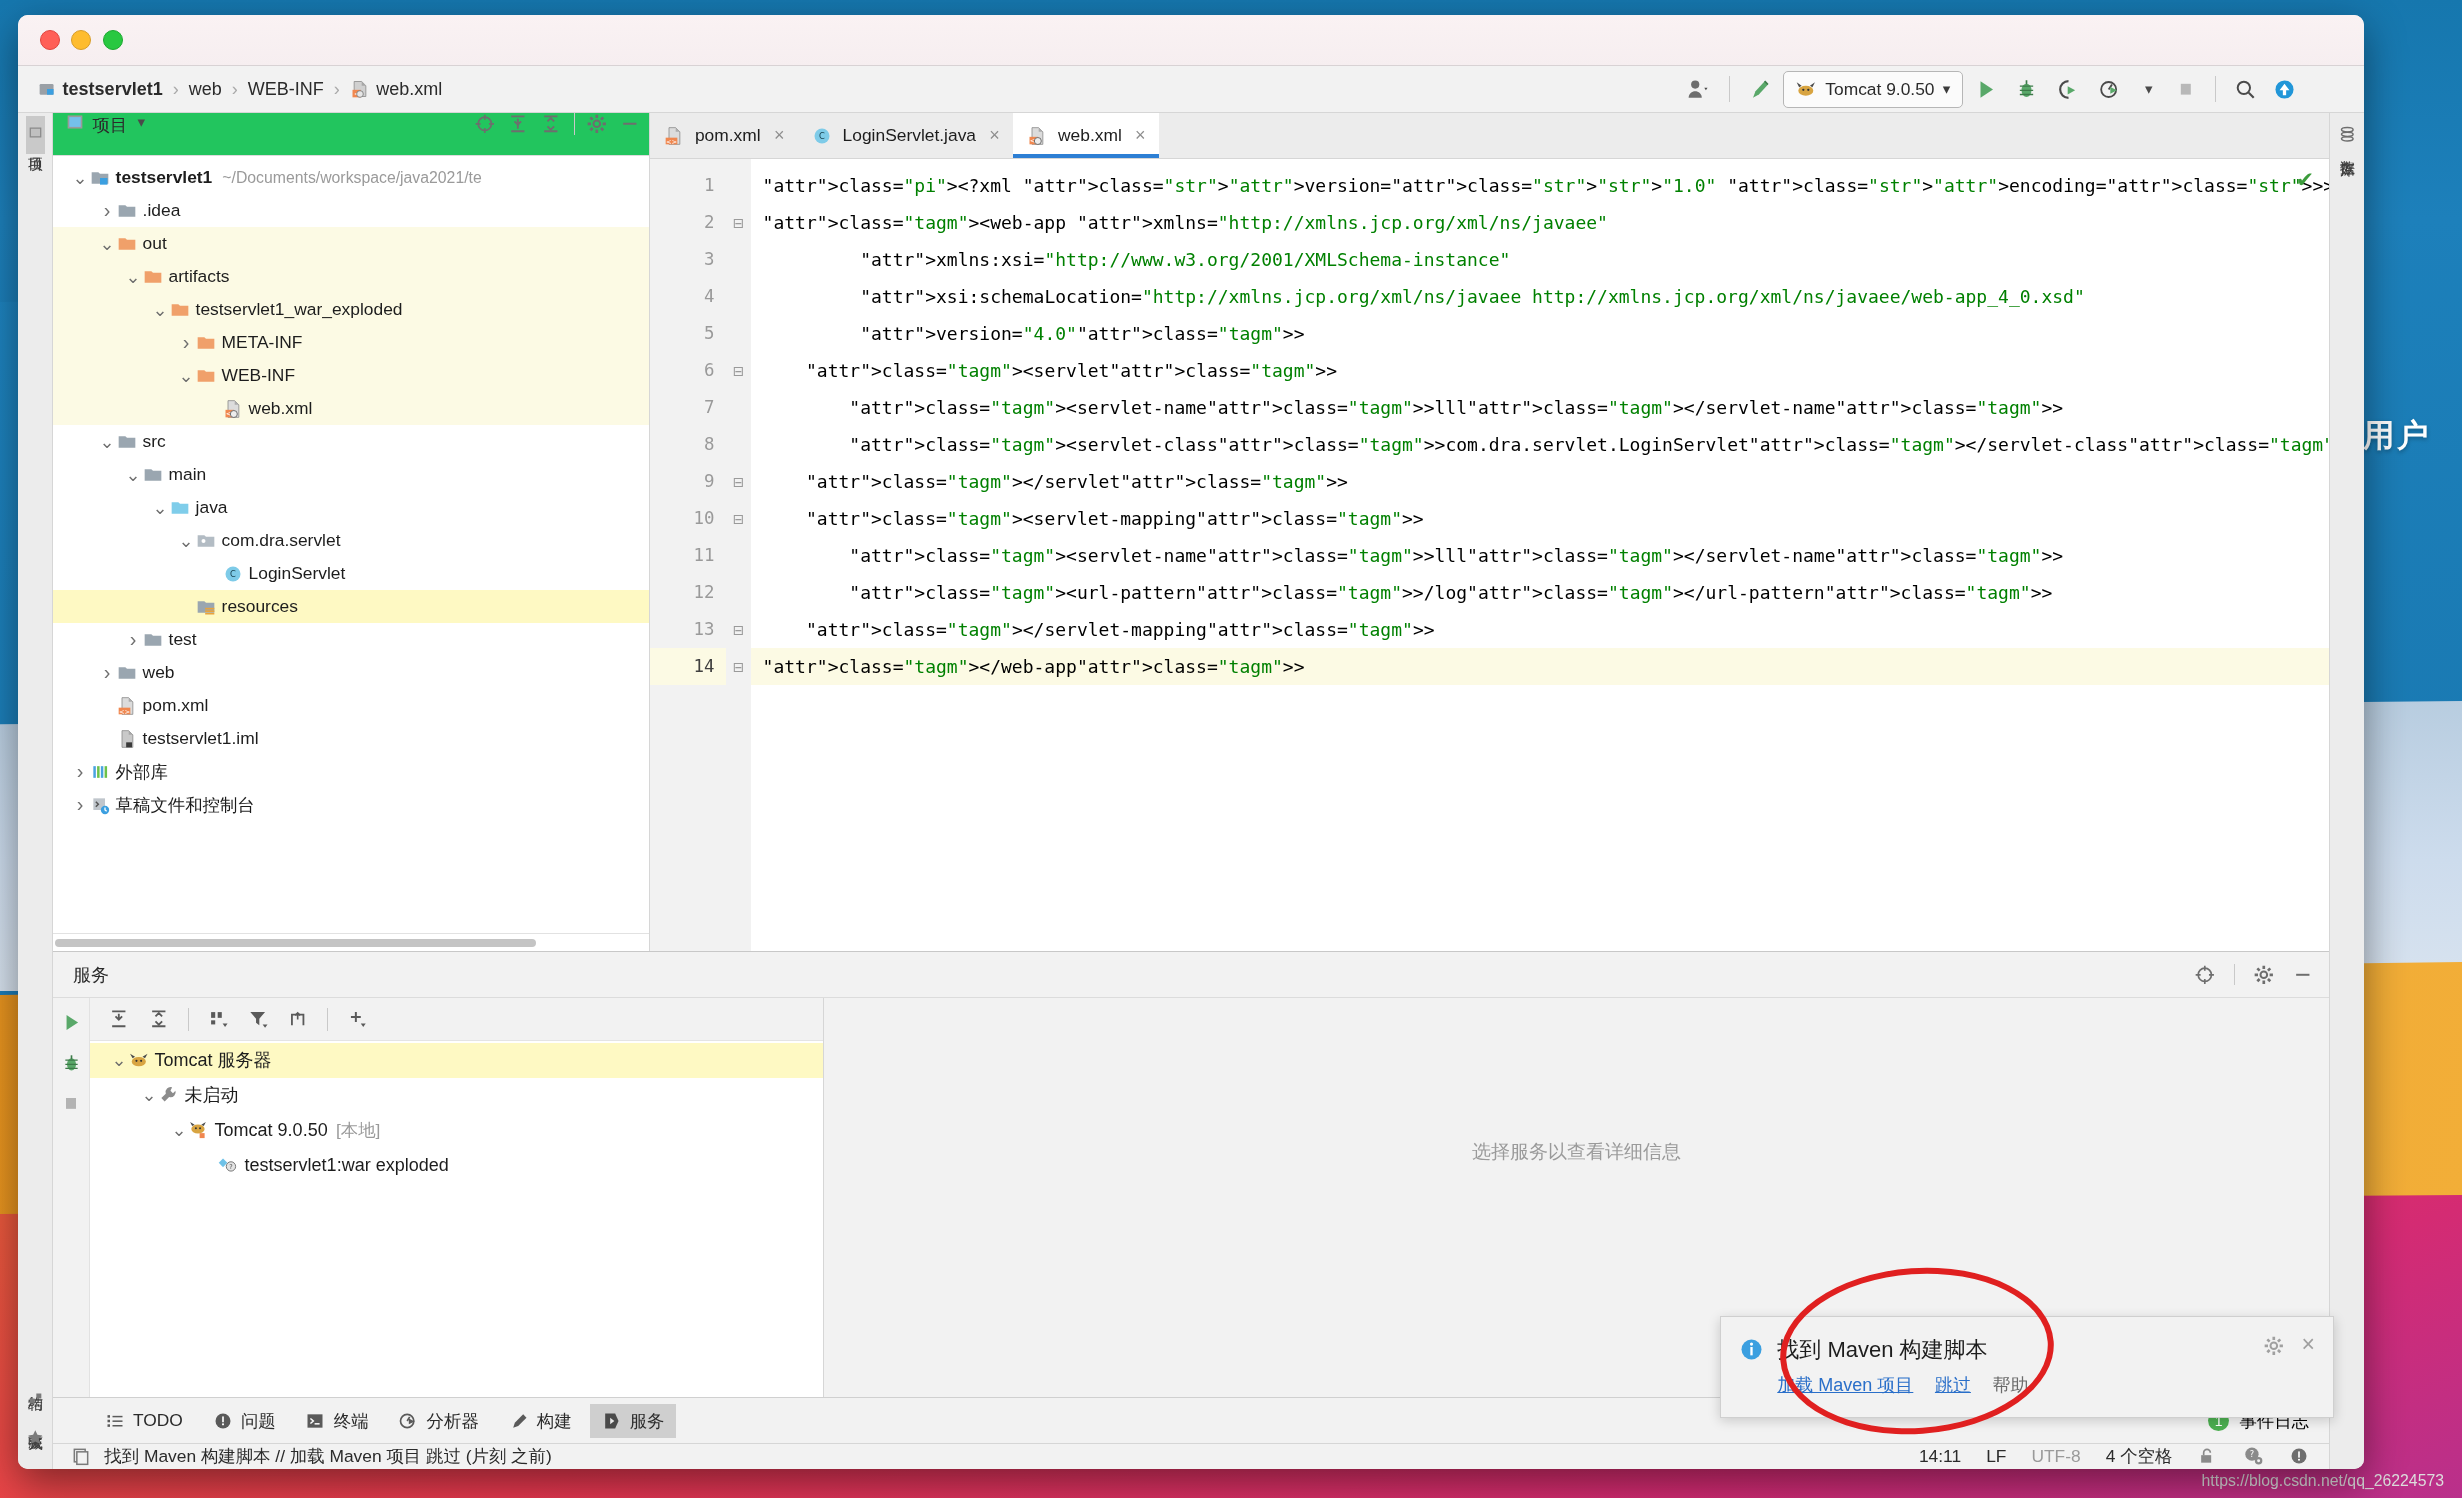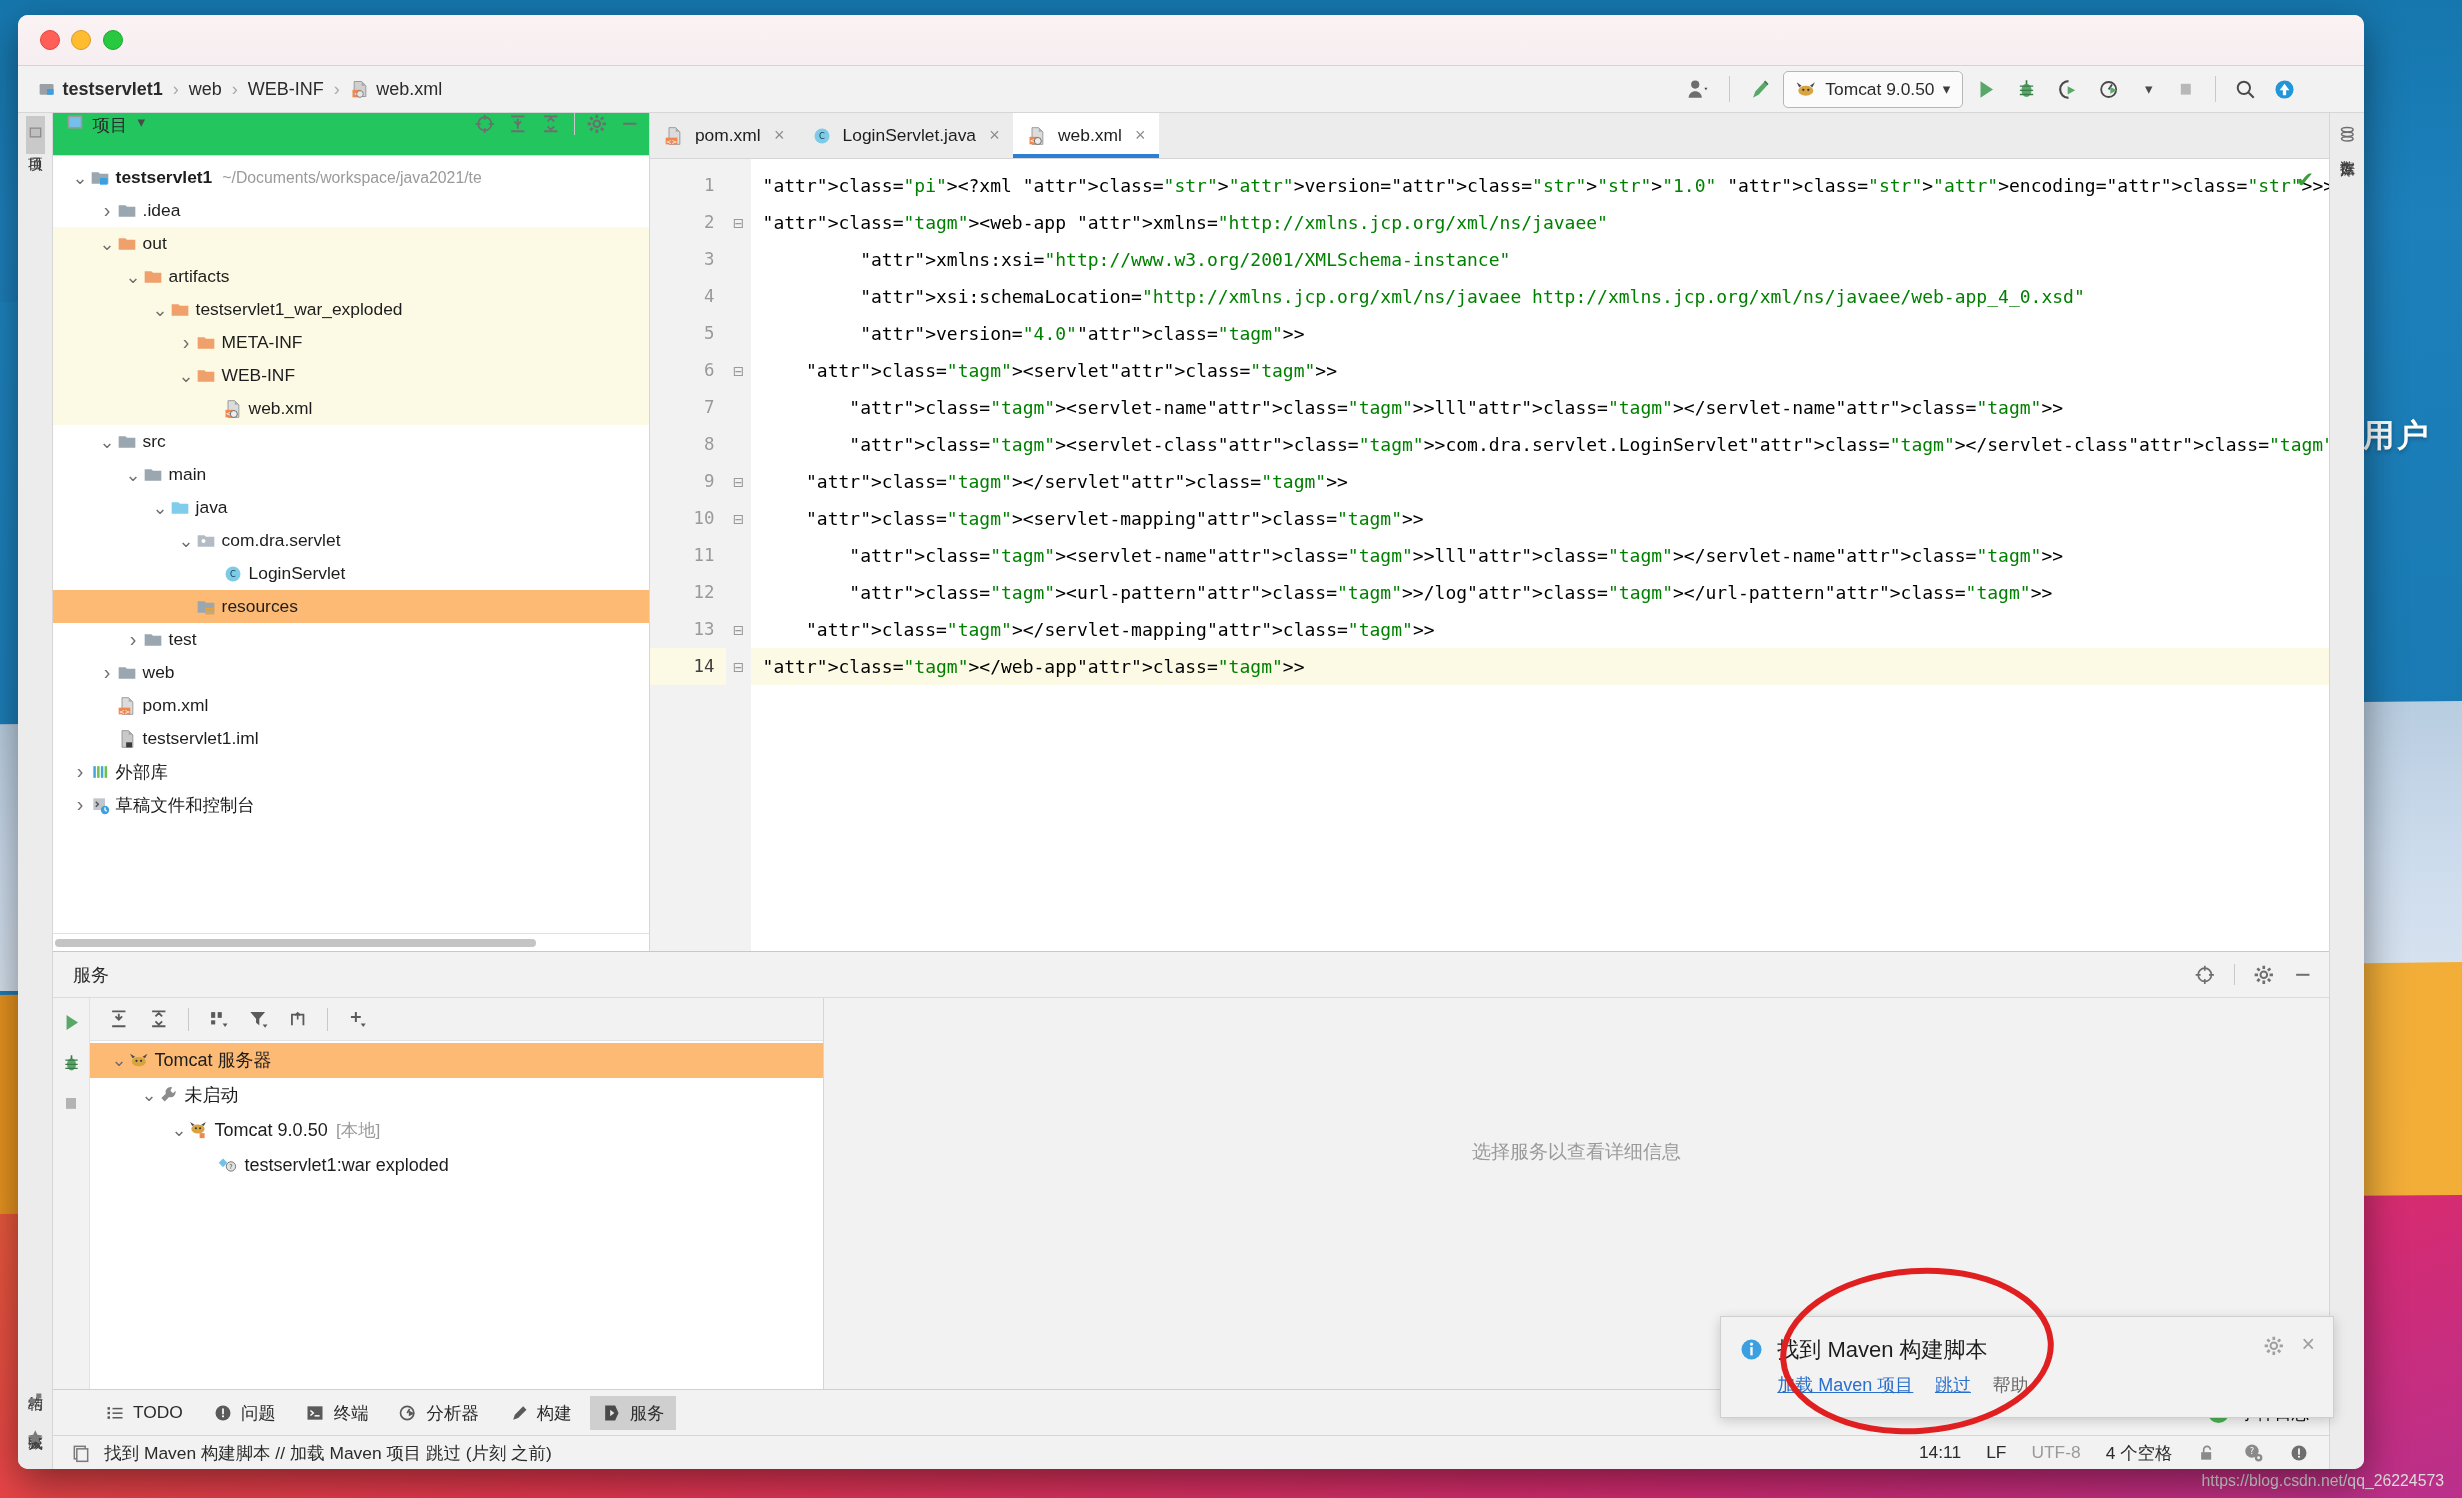--- a/index.html
+++ b/index.html
@@ -112,21 +112,21 @@
      display:flex; flex-direction:column; flex:0 0 auto;}
   #project-header {
     height:43px; background:#22c55e; border-bottom:0.8px solid #dcdcdc;
     display:flex; align-items:flex-start; padding:0 8.3px 0 13.3px; flex:0 0 auto;
   }
   #project-title { font-size:17.4px; color:#2b2b2b; margin-left:8.3px; }
   #project-header .hdr-icons { margin-left:auto; display:flex; align-items:center; gap:11.6px;}
   #tree { flex:1 1 auto; overflow:hidden; position:relative; font-size:17.4px; color:#1d1d1d; padding-top:5px;}
   .trow { height:33px; display:flex; align-items:center; white-space:nowrap; padding-right:5px;}
   .trow.hl-yellow { background:#fcfae4; }
-  .trow.hl-sel { background:#fdba74; }
+  .trow.hl-sel { background:#fef9c3; }
   .chev { width:18px; display:inline-flex; justify-content:center; align-items:center; color:#6e6e6e; font-size:14px;}
   .chev.empty { visibility:hidden;}
   .tlabel { margin-left:5px; }
   .tpath { color:#9a9a9a; margin-left:10px; font-size:15.8px;}
   .ticon { width:21.6px; height:21.6px; display:inline-flex; align-items:center; justify-content:center; flex:0 0 auto;}
   #tree-hscroll { height:18px; background:#fff; border-top:0.8px solid #e2e2e2; position:relative; flex:0 0 auto;}
   #tree-hscroll .thumb { position:absolute; left:1.7px; top:5px; width:481px; height:8.3px;
      background:#c4c4c4; border-radius:5px;}
 
   
@@ -196,22 +196,22 @@
   }
 
   
   #toolwin-bar { height:46px; background:#f2f2f2; border-top:0.8px solid #d0d0d0;
       display:flex; align-items:center; padding-left:40px; gap:6.6px; flex:0 0 auto; position:relative;}
   .tw { display:flex; align-items:center; gap:8.3px; font-size:17.4px; color:#2b2b2b; padding:5px 11.6px; cursor:default;}
   .tw.active { background:#cfcfcf;}
   #toolwin-right { margin-left:auto; display:flex; align-items:center; gap:10px; padding-right:20px; font-size:17.4px;}
   .badge-green { width:21.6px; height:21.6px; border-radius:50%; background:#4caf50; color:#fff;
       font-size:14px; display:inline-flex; align-items:center; justify-content:center;}
-  #statusbar { height:34px; background:#f2f2f2; border-top:0.8px solid #d6d6d6;
-      display:flex; align-items:center; padding:0 20px 0 18px; flex:0 0 auto; font-size:17.4px; color:#2b2b2b;}
+  #statusbar { height:26px; background:#f2f2f2; border-top:0.8px solid #d6d6d6;
+      display:flex; align-items:flex-start; padding:0 20px 0 18px; flex:0 0 auto; font-size:17.4px; color:#2b2b2b;}
   #status-left { display:flex; align-items:center; gap:13.3px;}
   #status-right { margin-left:auto; display:flex; align-items:center; gap:25px;}
   .st-muted { color:#9a9a9a;}
 
   svg { display:block; }
 </style>
 </head>
 <body>
 
 <div id="desktop">

